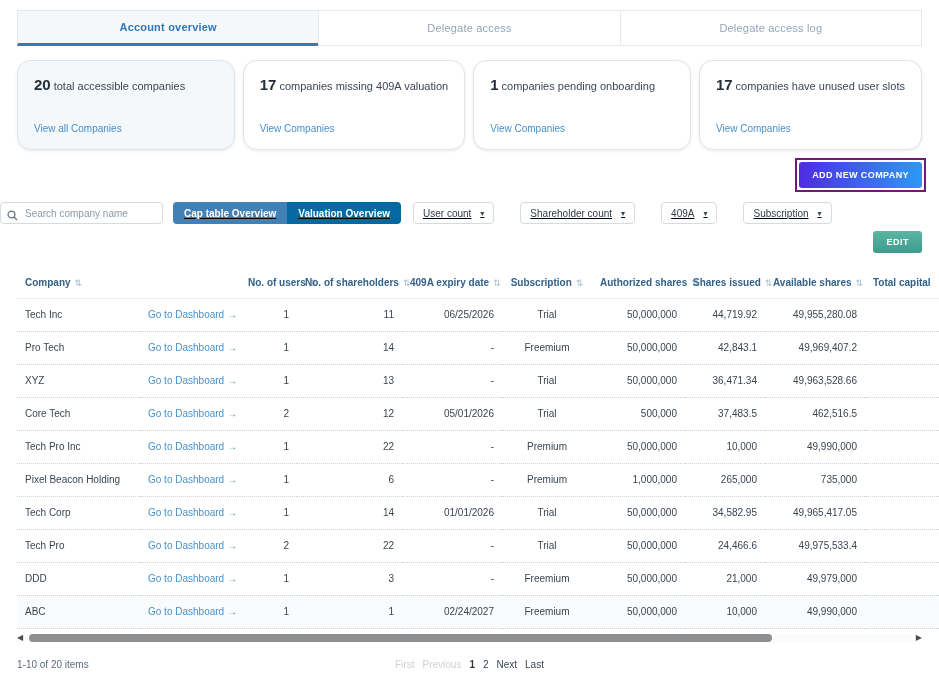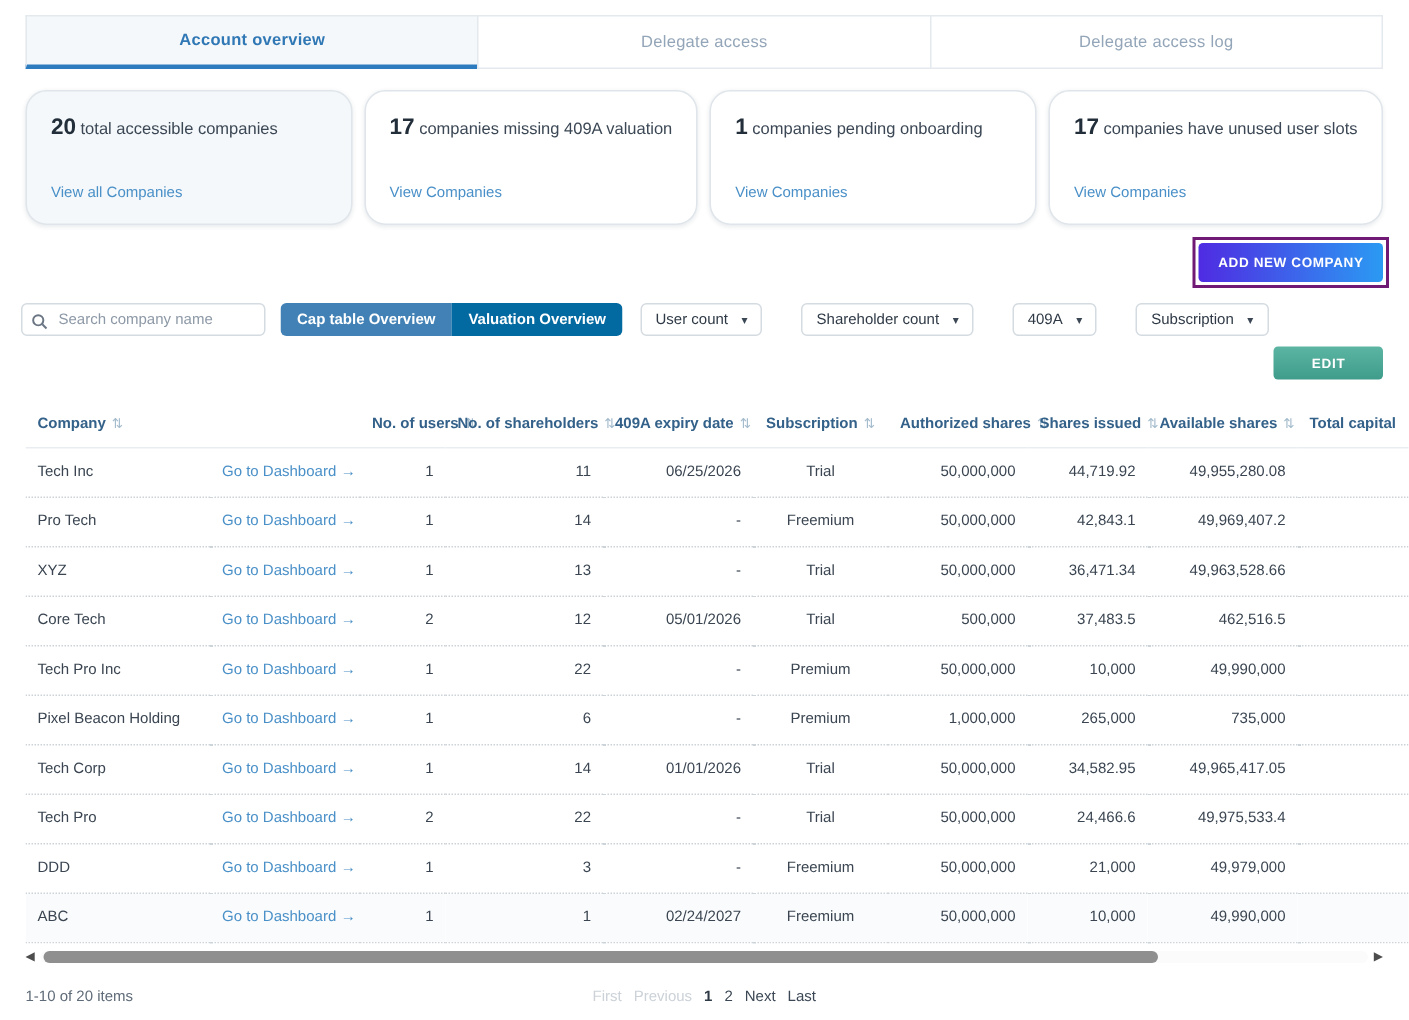--- a/index.html
+++ b/index.html
@@ -25,41 +25,41 @@
   .card-link { display:inline-block; margin-top:30px; font-size:10px; color:#4a90c8; cursor:pointer; }
 
   
   .add-row { display:flex; justify-content:flex-end; margin:8px 13px 0; }
   .red-box { border:2px solid #701a75; padding:2px; }
   .add-btn { border:none; background:linear-gradient(90deg,#4f2be2,#2b9af3); color:#fff;
              font-size:9px; font-weight:bold; letter-spacing:.4px; padding:8px 13px;
              border-radius:3px; cursor:pointer; font-family:inherit; }
 
   
-  .filter-row { display:flex; margin:10px 14px 0; }
+  .filter-row { display:flex; margin:10px 0 0;text-decoration:underline; }
   .search-box { position:relative; width:163px; }
   .search-input { width:100%; height:22px; border:1px solid #d4dbe1; border-radius:4px;
                   padding:0 6px 0 24px; font-size:10px; color:#3b4754; font-family:inherit; }
   .search-input::placeholder { color:#8d99a6; }
   .search-ic { position:absolute; left:7px; top:5px; }
   .toggle { display:flex; margin-left:10px; border-radius:4px; overflow:hidden; }
   .toggle-btn { height:22px; padding:0 11px; font-size:10px; font-weight:bold; color:#fff;
                 display:flex; align-items:center; background:#0369a1; cursor:pointer; }
   .toggle-btn.active { background:#4181b5; }
   .dropdowns { display:flex; gap:26px; margin-left:12px; }
   .dropdown { height:22px; border:1px solid #d4dbe1; border-radius:4px; background:#fff;
               display:flex; align-items:center; gap:9px; padding:0 9px; font-size:10px;
               color:#2f3a46; cursor:pointer; }
   .caret { font-size:8px; color:#3b4754; }
 
   
   .edit-row { display:flex; justify-content:flex-end; margin:7px 17px 0; }
   .edit-btn { background:linear-gradient(180deg,#5cb5a3,#3f9c8b); color:#fff; border:none;
               border-radius:3px; font-size:9px; font-weight:bold; letter-spacing:.5px;
-              padding:6px 25px; cursor:pointer; font-family:inherit;margin-left:18px; }
+              padding:6px 13px; cursor:pointer; font-family:inherit;margin-left:18px; }
 
   
   .table-wrap { margin:14px 0 0 17px; width:922px; overflow:hidden; }
   table { border-collapse:collapse; table-layout:fixed; width:990px; }
   th { font-size:10px; color:#336189; font-weight:bold; height:31px; padding:0 8px;
        white-space:nowrap; border-bottom:1px solid #e9edf1; cursor:pointer; }
   td { font-size:10px; color:#3a4551; height:33px; padding:0 8px; white-space:nowrap;
        border-bottom:1px dotted #ccd4da; overflow:hidden; }
   .c-company { width:123px; text-align:left; }
   .c-dash    { width:100px; text-align:left; }

